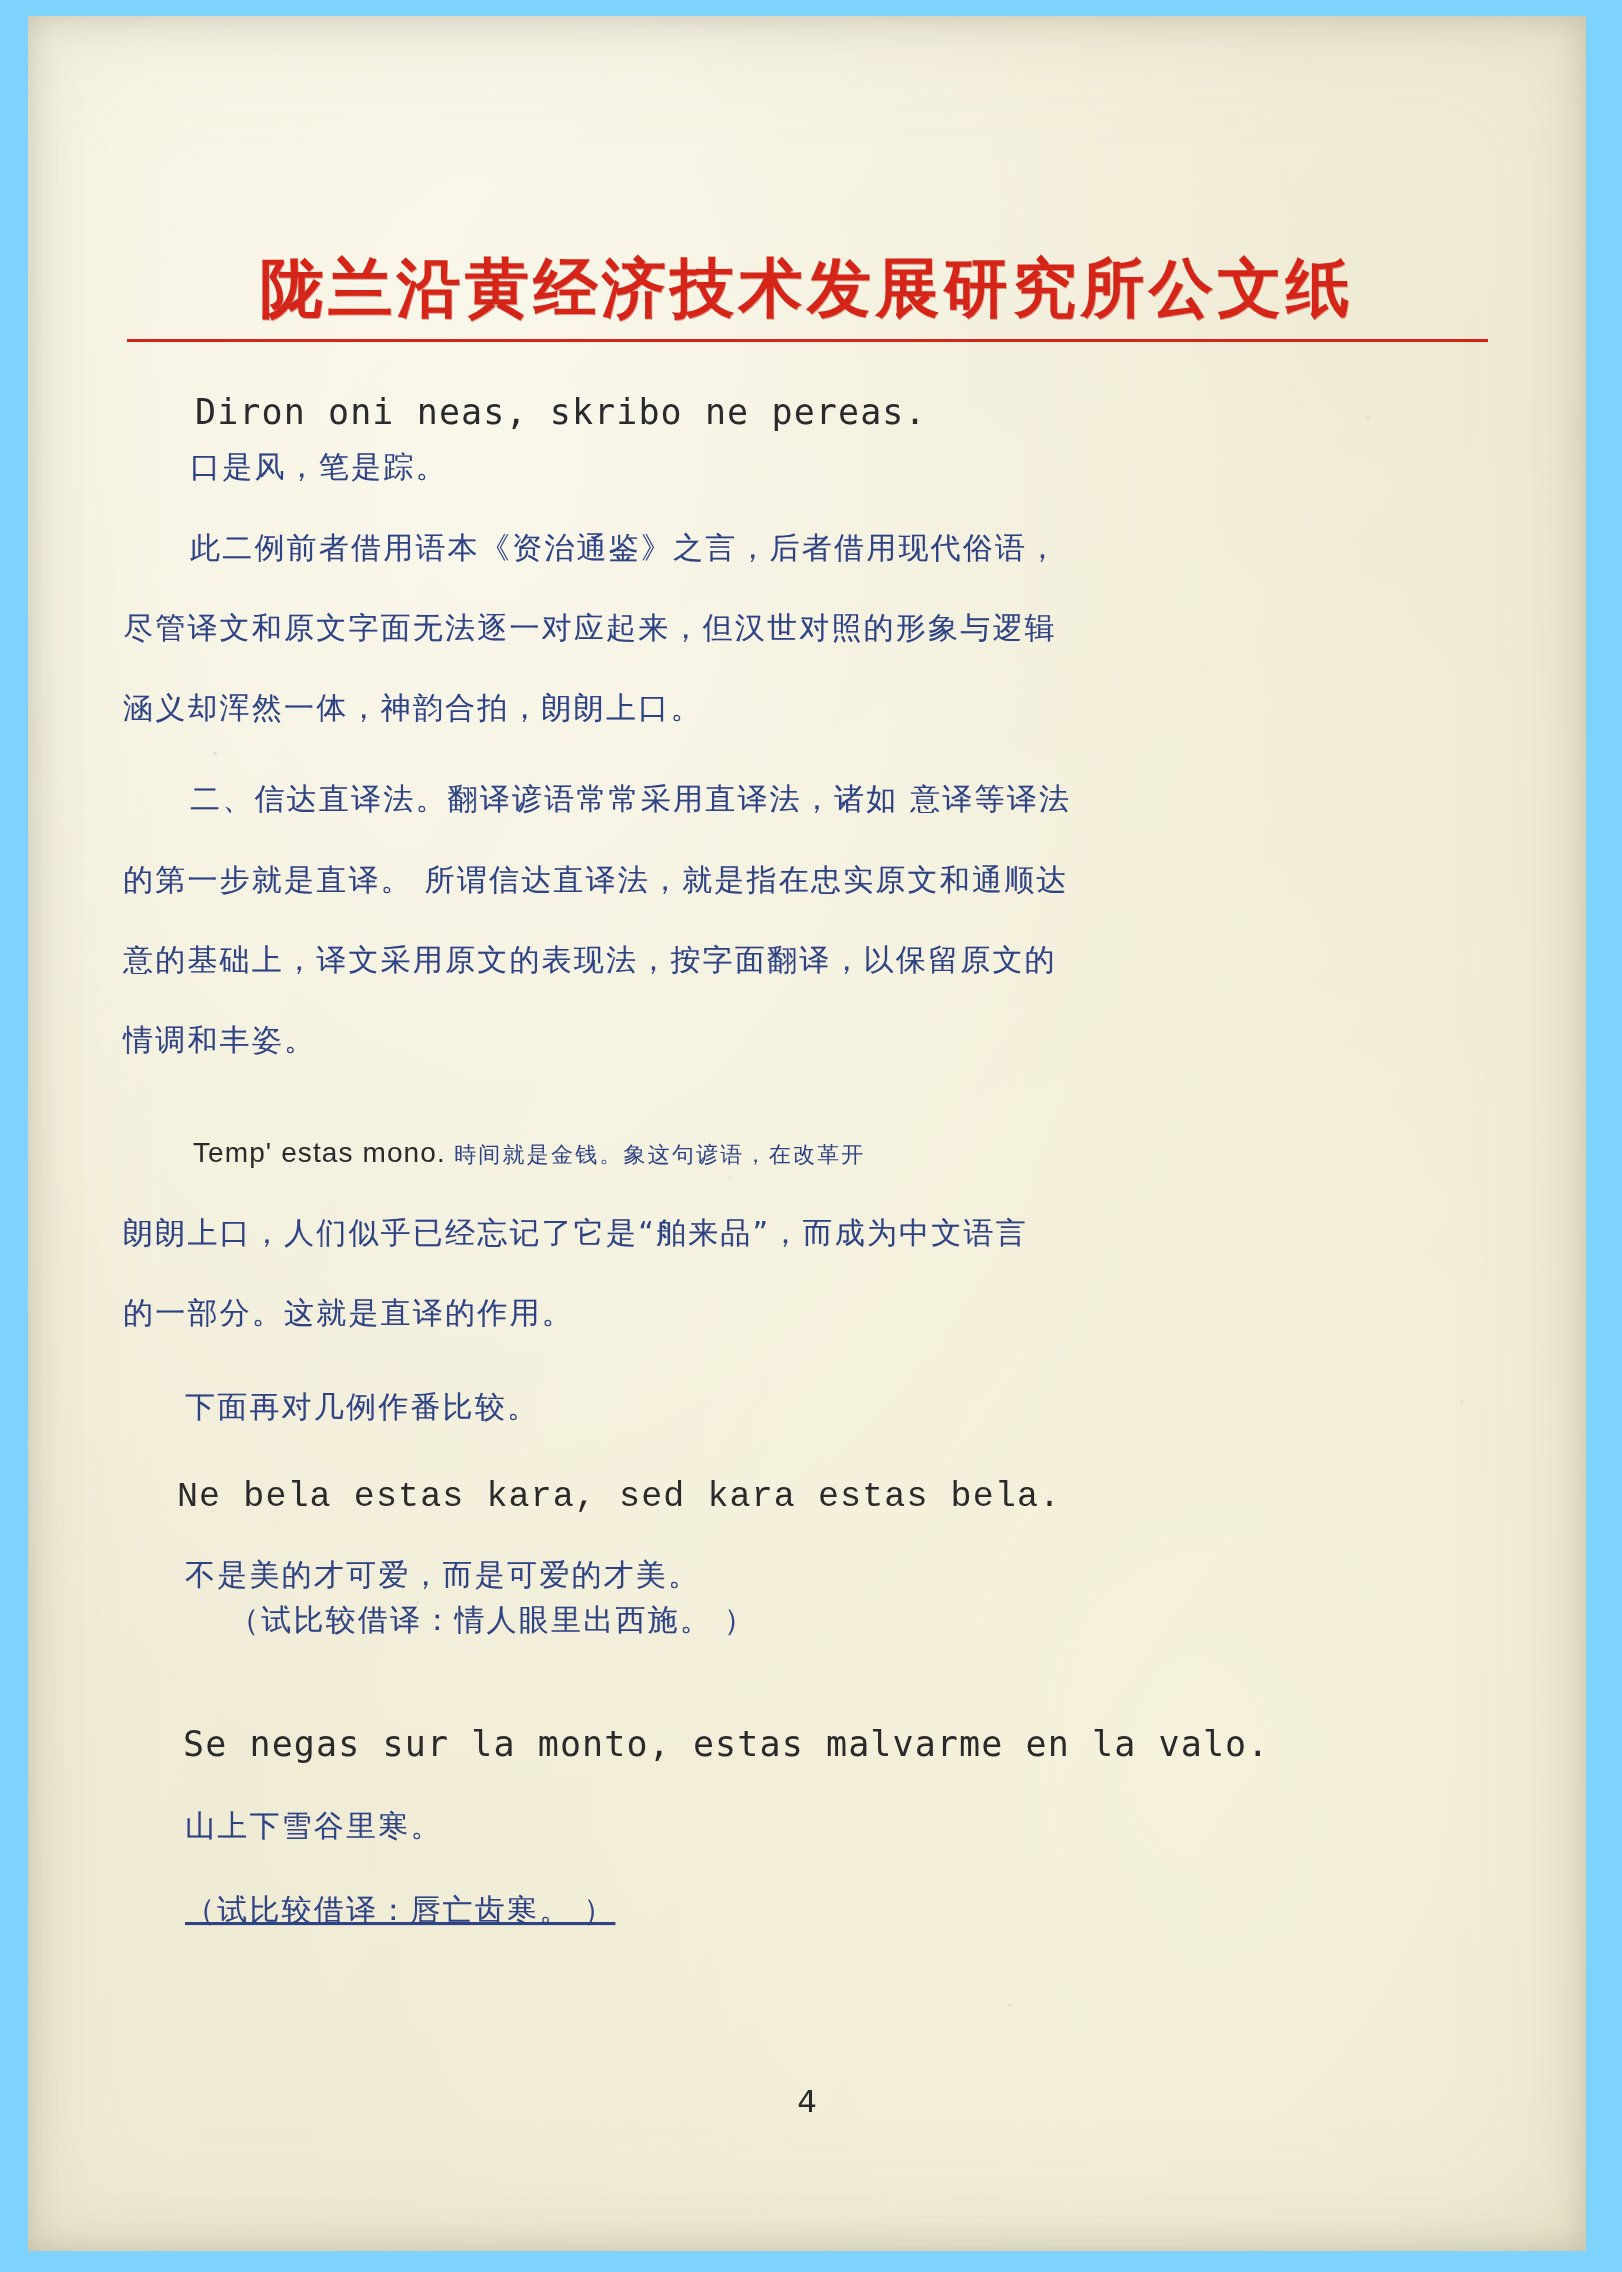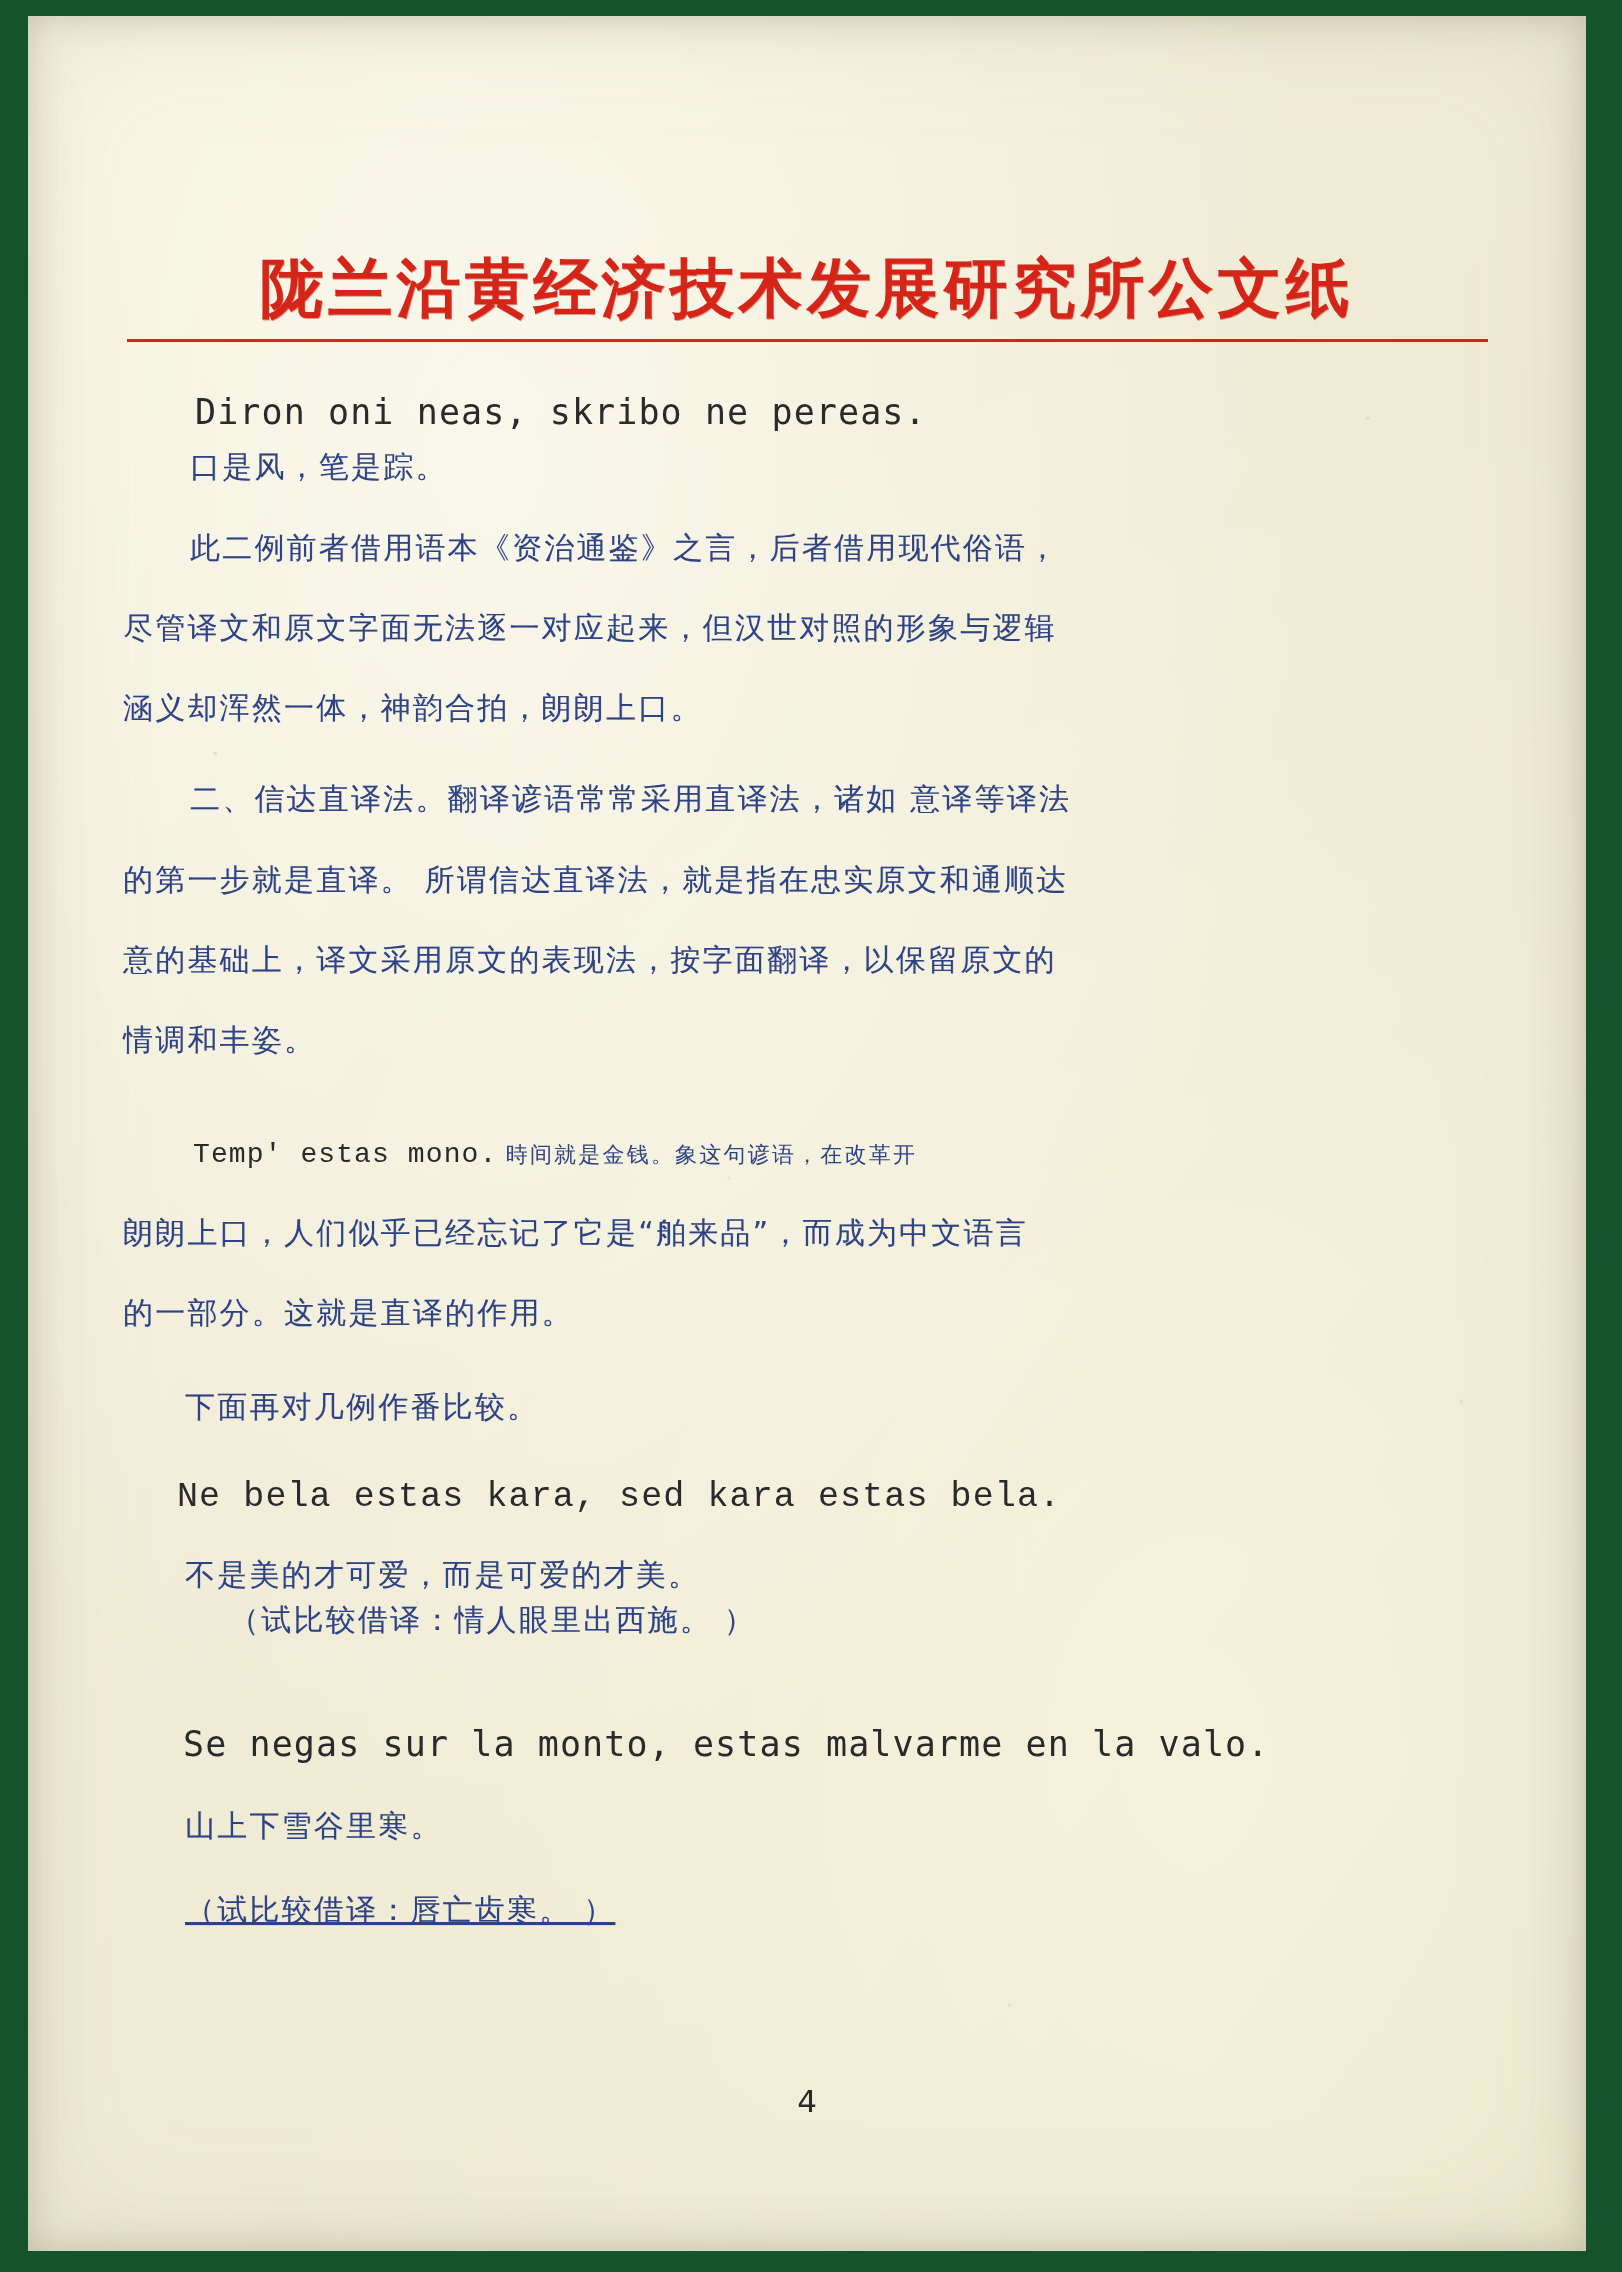--- a/index.html
+++ b/index.html
@@ -4,21 +4,21 @@
 <style>
   html, body {
     margin: 0;
     padding: 0;
     background: #6e6e6a;
   }
   .page {
     position: relative;
     width: 1623px;
     height: 2273px;
-    background: #14532d;
+    background: #7dd3fc;
     overflow: hidden;
     font-family: "Liberation Sans", sans-serif;
   }
   
   .paper {
     position: absolute;
     left: 28px;
     top: 16px;
     width: 1558px;
     height: 2235px;
@@ -93,21 +93,21 @@
     letter-spacing: 2.2px;
     text-shadow: 0.4px 0.4px 0 rgba(60,80,150,0.25);
   }
   .eo {
     font-family: "DejaVu Sans Mono", monospace;
     color: #2a2a2c;
     letter-spacing: 1.1px;
     font-size: 35px;
   }
   .mixed .eo-part {
-    font-family: Liberation Mono, monospace;
+    font-family: Liberation Sans, sans-serif;
     color: #2a2a2c;
     letter-spacing: 1.1px;
     font-size: 28px;
   }
   .mixed .cn-part {
     font-family: "DejaVu Sans", sans-serif;
     color: #2e4384;
     letter-spacing: 2.2px;
     font-size: 22px;
   }

